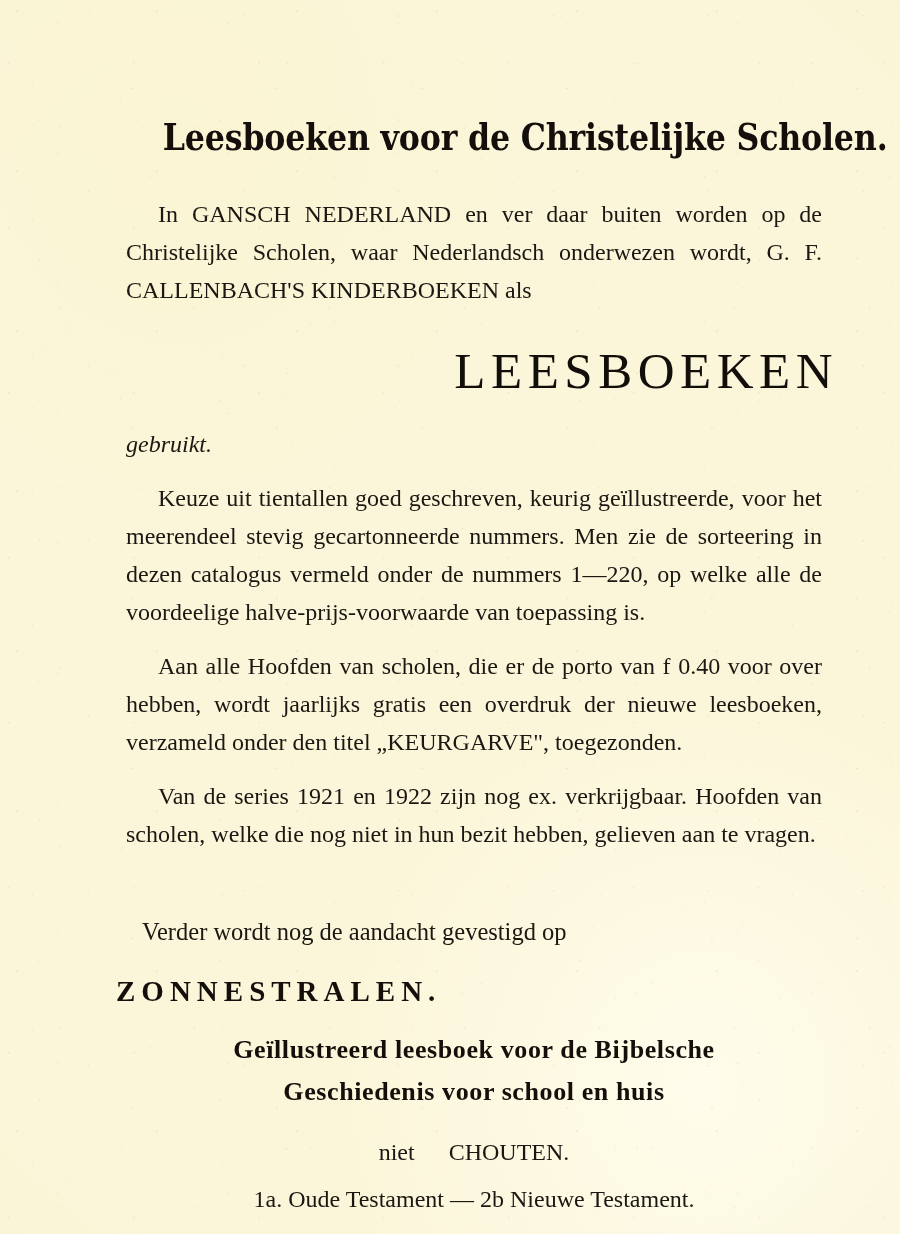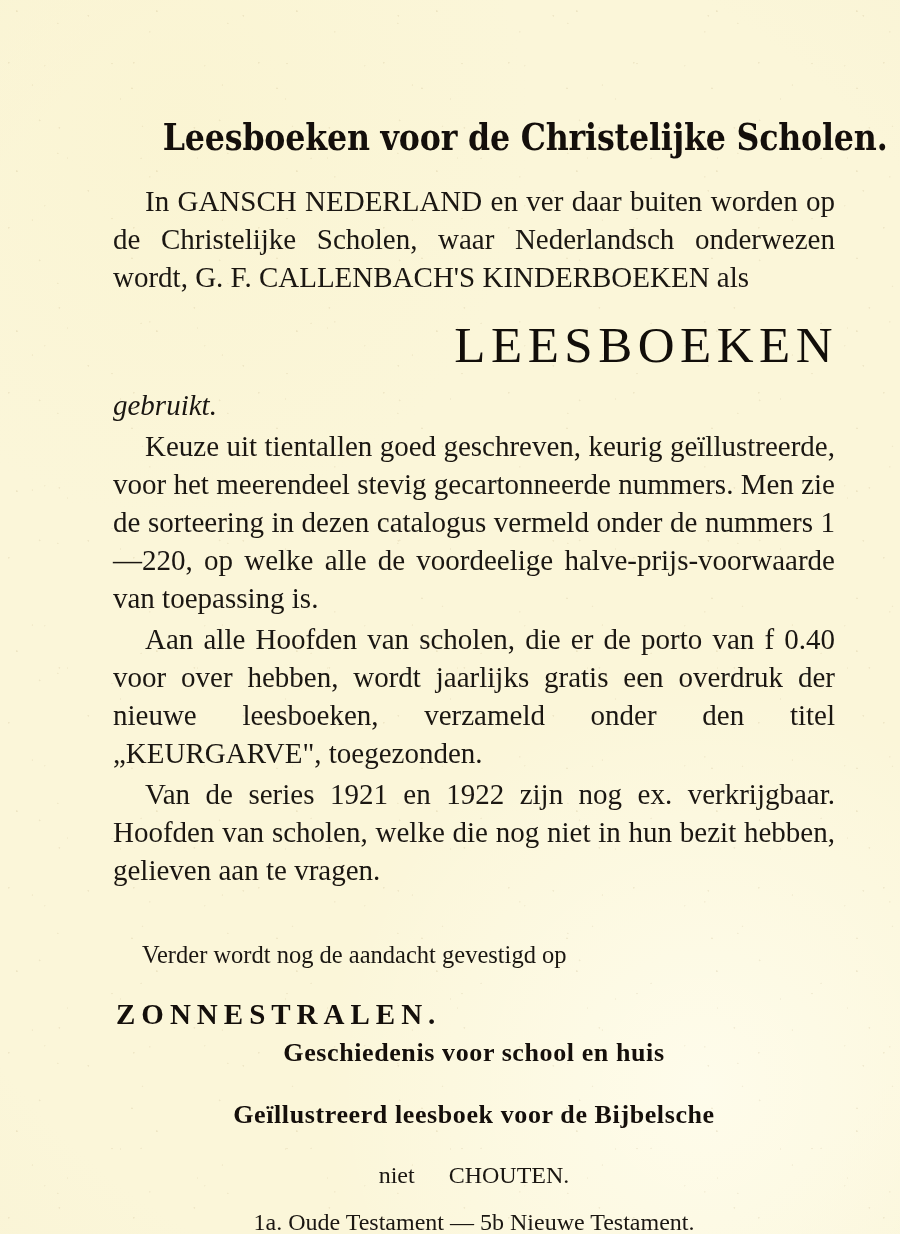--- a/index.html
+++ b/index.html
@@ -73,22 +73,22 @@
     letter-spacing: -0.2px;
     text-align: center;
     transform: scaleX(0.855);
     transform-origin: center top;
     white-space: nowrap;
     color: #140f0b;
   }
 
   
   .body-para {
-    margin: 3px;
-    font-size: 29px;
+    margin: 16px;
+    font-size: 24px;
     line-height: 38px;
     text-align: justify;
     text-justify: inter-word;
     color: #1b1712;
   }
   .body-para.indent { text-indent: 32px; }
   .body-para.noindent { text-indent: 0; font-style: italic; }
 
   .block-intro { padding-top: 22px; }
 
@@ -179,26 +179,26 @@
     <p class="body-para indent">Aan alle Hoofden van scholen, die er de porto van f 0.40 voor over hebben, wordt jaarlijks gratis een overdruk der nieuwe leesboeken, verzameld onder den titel „KEURGARVE", toegezonden.</p>
 
     <p class="body-para indent">Van de series 1921 en 1922 zijn nog ex. verkrijgbaar. Hoofden van scholen, welke die nog niet in hun bezit hebben, gelieven aan te vragen.</p>
 
     <div class="lower">
 
       <p class="line-left-ish">Verder wordt nog de aandacht gevestigd op</p>
 
       <p class="zonnestralen">ZONNESTRALEN.</p>
 
+      <p class="subtitle-bold first">Geïllustreerd leesboek voor de Bijbelsche</p>
+
       <p class="subtitle-bold">Geschiedenis voor school en huis</p>
-
-      <p class="subtitle-bold first">Geïllustreerd leesboek voor de Bijbelsche</p>
 
       <p class="author-line">
         <span>niet</span><span class="gapword"></span><span>CHOUTEN.</span>
       </p>
 
-      <p class="price-line first">1a. Oude Testament — 5b Nieuwe Testament.</p>
+      <p class="price-line first">1a. Oude Testament — 2b Nieuwe Testament.</p>
 
 
     </div>
   </div>
 </div>
 
 </body></html>

